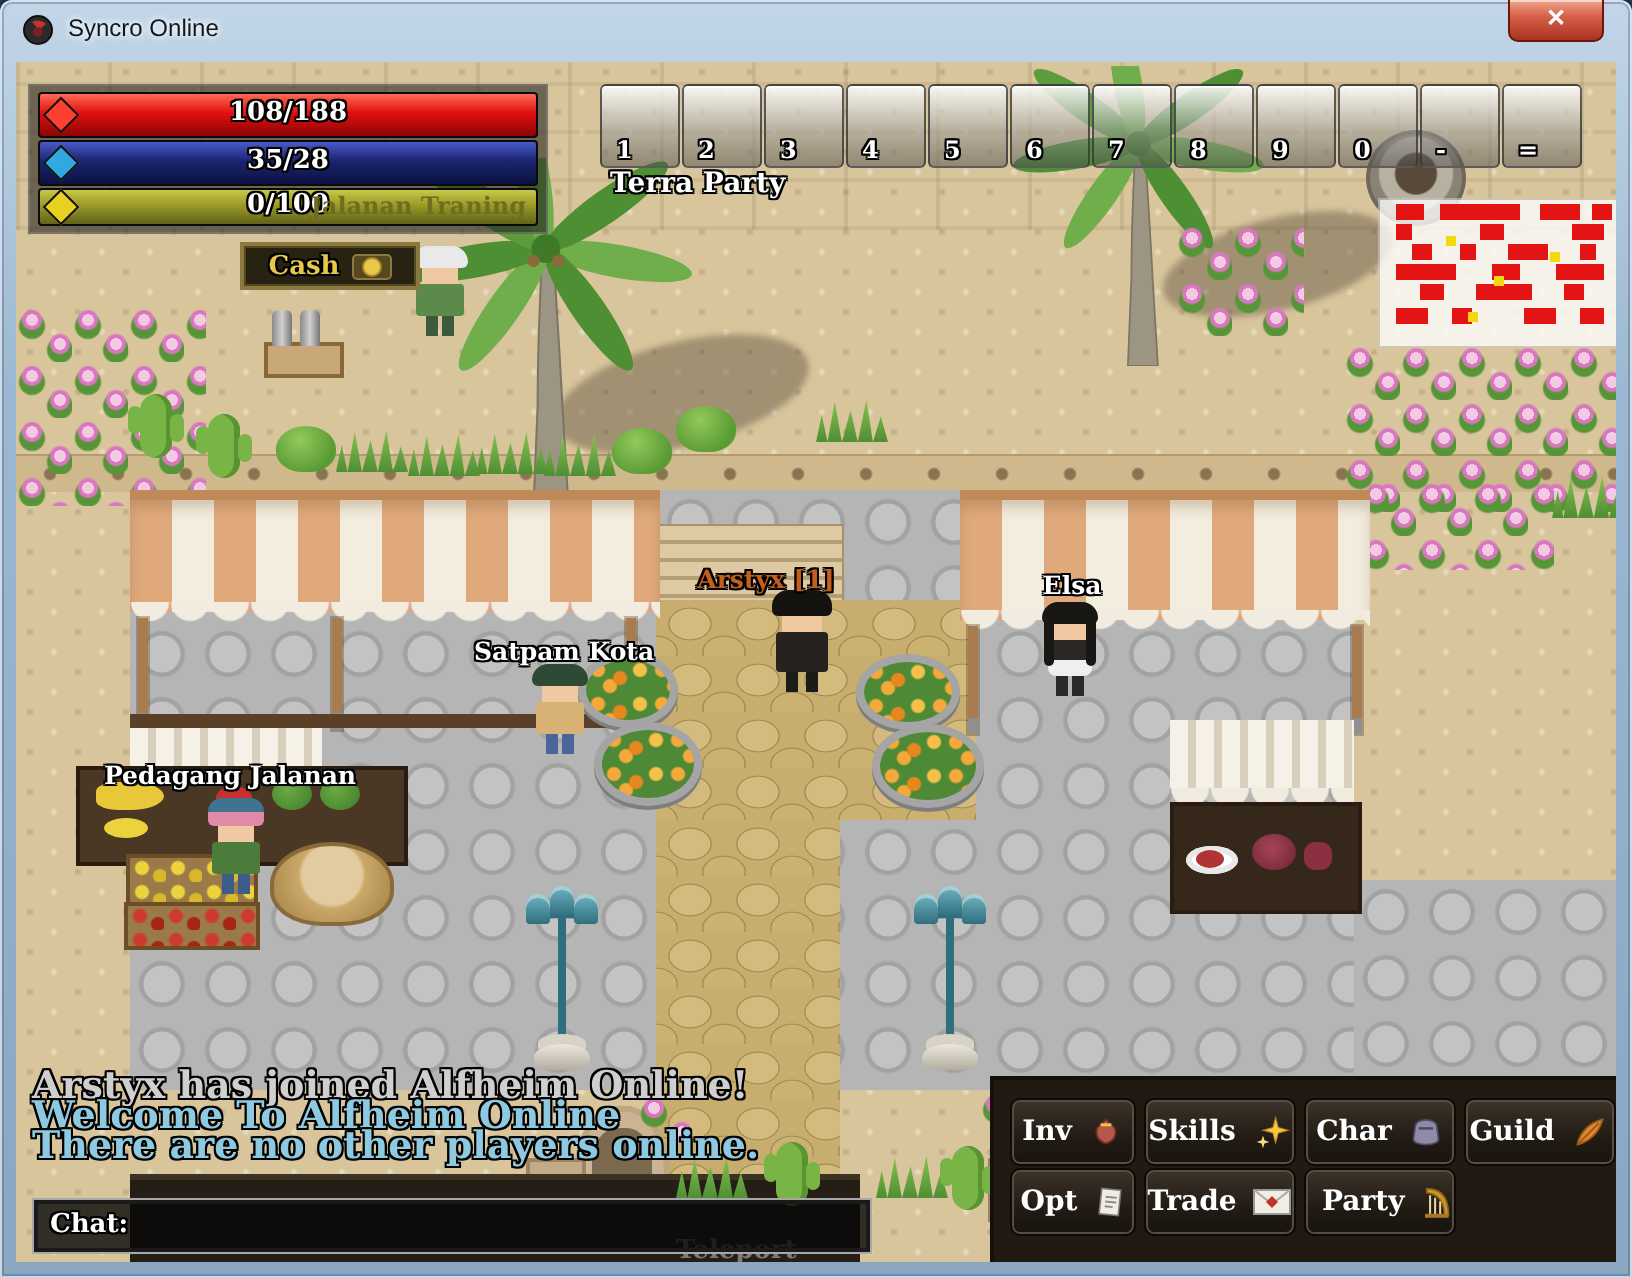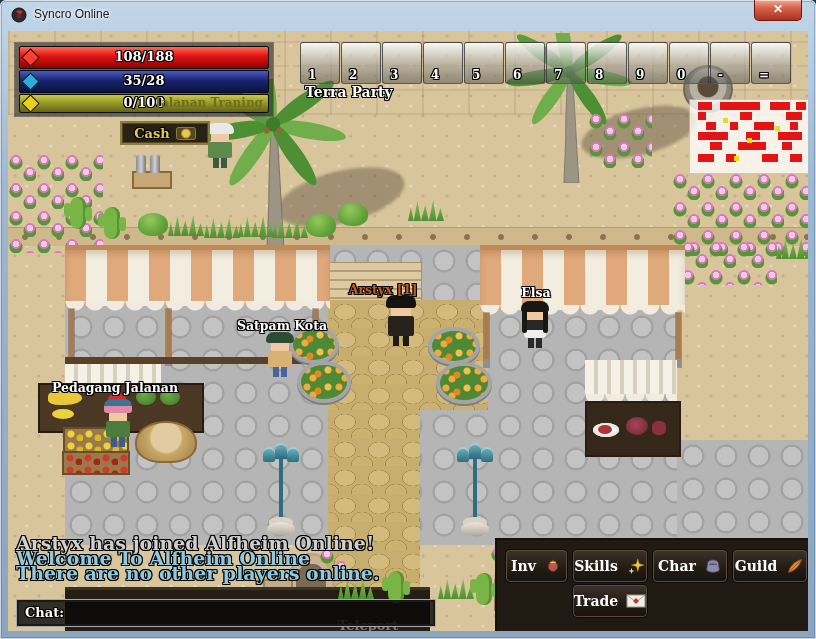--- a/index.html
+++ b/index.html
@@ -460,24 +460,40 @@
           <path d="M6 8 L14 8" stroke="#4e4a66" stroke-width="1.4"></path>
         </svg>
       </div>
       <div class="mbtn gfont" style="left:724px;top:518px;width:74px;">
         <span>Guild</span>
         <svg width="20" height="18" viewBox="0 0 20 20">
           <path d="M3 17 C4 11 9 5 17 3 C15 10 10 15 3 17 Z" fill="#e08a30" stroke="#9e5a14"></path>
           <path d="M4 16 L15 5" stroke="#9e5a14" stroke-width="1"></path>
         </svg>
       </div>
+      <div class="mbtn gfont" style="left:497px;top:553px;width:61px;">
+        <span>Opt</span>
+        <svg width="16" height="18" viewBox="0 0 20 20">
+          <rect x="4" y="2" width="12" height="16" fill="#f0ece0" stroke="#777" transform="rotate(6 10 10)"></rect>
+          <path d="M7 7 L14 7 M7 10 L14 10 M7 13 L12 13" stroke="#888" stroke-width="1.2" transform="rotate(6 10 10)"></path>
+        </svg>
+      </div>
       <div class="mbtn gfont" style="left:564px;top:553px;width:74px;">
         <span>Trade</span>
         <svg width="20" height="16" viewBox="0 0 20 16">
           <rect x="1" y="2" width="18" height="12" fill="#f2eee4" stroke="#999"></rect>
           <path d="M1 2 L10 9 L19 2" fill="none" stroke="#aaa"></path>
           <path d="M10 5 L13 8 L10 11 L7 8 Z" fill="#c0342a"></path>
         </svg>
       </div>
+      <div class="mbtn gfont" style="left:644px;top:553px;width:74px;">
+        <svg width="0" height="0"></svg>
+        <span>Party</span>
+        <svg width="18" height="18" viewBox="0 0 20 20">
+          <path d="M4 2 C14 2 17 9 17 18 L14.5 18 C14.5 11 12 5.5 4 4.5 Z" fill="#c89530" stroke="#8a6314"></path>
+          <path d="M6 6 L6 18 M9 7.5 L9 18 M12 9.5 L12 18" stroke="#e8d8a0" stroke-width="1.2"></path>
+          <rect x="3" y="17" width="14" height="2.4" fill="#a87820"></rect>
+        </svg>
+      </div>
 
     </div>
   </div>
 </div>
 
 </body></html>

